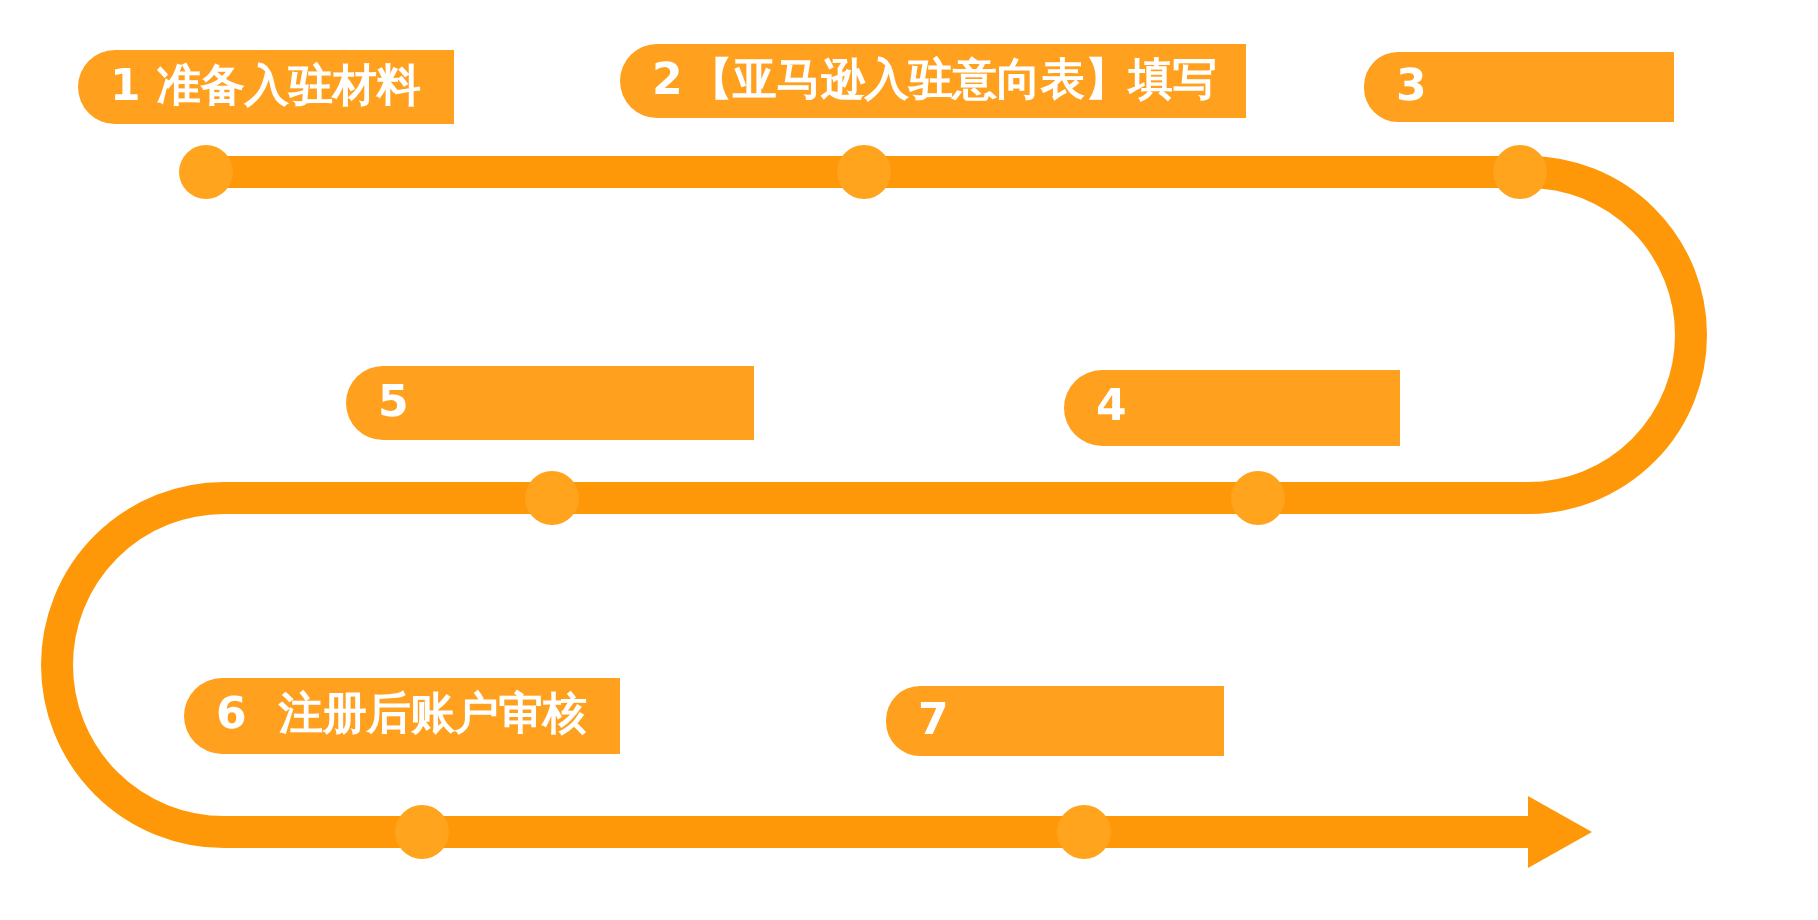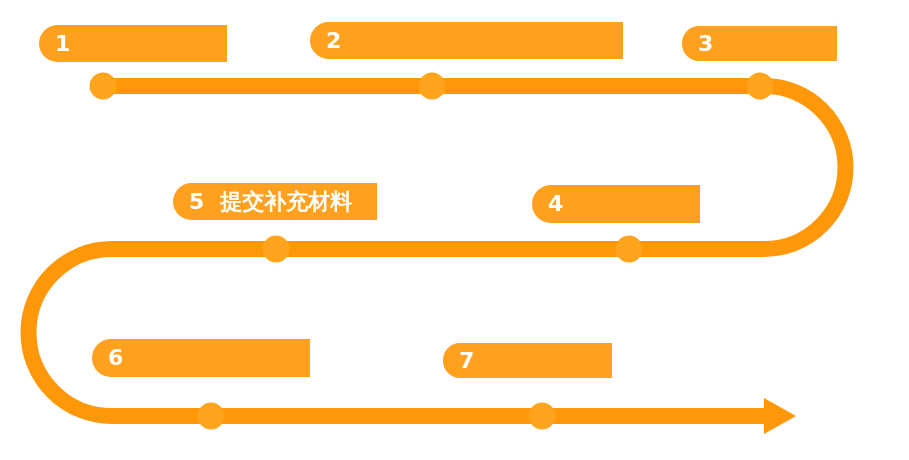--- a/index.html
+++ b/index.html
@@ -71,40 +71,42 @@
     <circle class="node" cx="432" cy="86" r="13.5"></circle>
     <circle class="node" cx="760" cy="86" r="13.5"></circle>
     <circle class="node" cx="629" cy="249" r="13.5"></circle>
     <circle class="node" cx="276" cy="249" r="13.5"></circle>
     <circle class="node" cx="211" cy="416" r="13.5"></circle>
     <circle class="node" cx="542" cy="416" r="13.5"></circle>
   </svg>
 
   <div class="pill pill-1">
     <span class="num">1</span>
+    <span class="lbl">准备入驻材料</span>
   </div>
 
   <div class="pill pill-2">
     <span class="num">2</span>
+    <span class="lbl">【亚马逊入驻意向表】填写</span>
   </div>
 
   <div class="pill pill-3">
     <span class="num">3</span>
   </div>
 
   <div class="pill pill-4">
     <span class="num">4</span>
   </div>
 
   <div class="pill pill-5">
     <span class="num">5</span>
-    <span class="lbl">提交补充材料</span>
   </div>
 
   <div class="pill pill-6">
     <span class="num">6</span>
+    <span class="lbl">注册后账户审核</span>
   </div>
 
   <div class="pill pill-7">
     <span class="num">7</span>
   </div>
 
 </div>
 
 </body></html>

